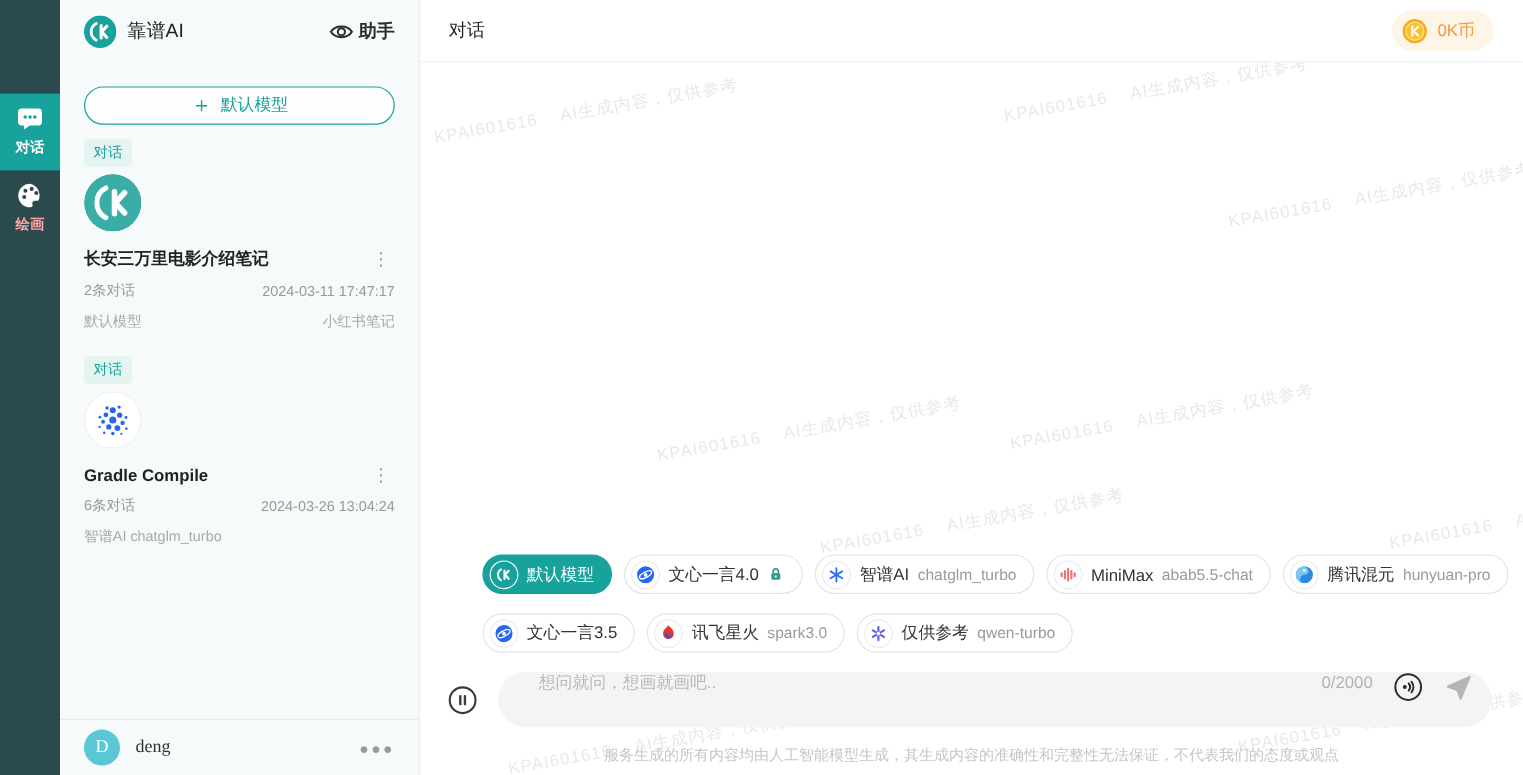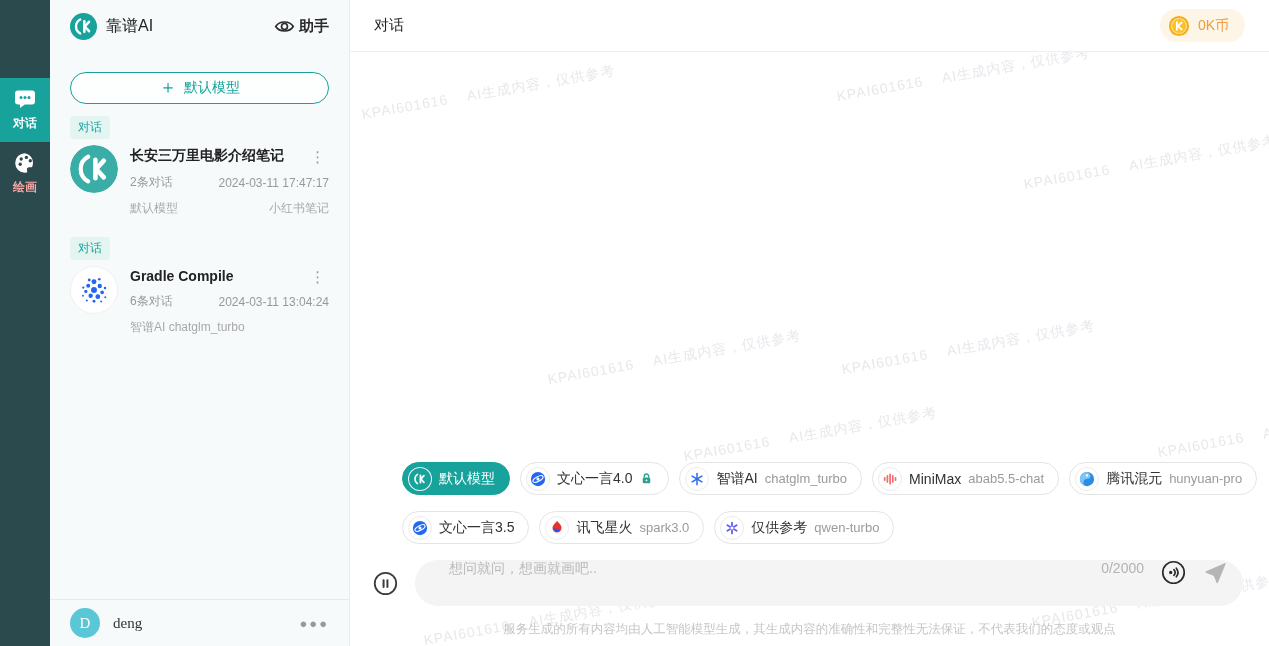--- a/index.html
+++ b/index.html
@@ -19,21 +19,21 @@
   .sidebar { width:300px; background:#f6fafa; border-right:1px solid #ececec; display:flex; flex-direction:column; flex-shrink:0; }
   .sb-header { height:52px; display:flex; align-items:center; padding:0 20px; }
   .sb-logo { width:27px; height:27px; flex-shrink:0; }
   .sb-title { font-size:16px; color:#222; margin-left:9px; font-weight:500; }
   .assistant { margin-left:auto; display:flex; align-items:center; gap:4px; font-size:15px; color:#2b2b2b; cursor:pointer;font-weight:bold; }
   .assistant svg { width:21px; height:21px; }
   .new-chat { margin:20px 20px 0; height:32px; border:1px solid #17a29b; border-radius:17px; background:#fdfefe; color:#17a29b; font-size:14px; display:flex; align-items:center; justify-content:center; gap:7px; cursor:pointer; font-family:inherit; }
   .new-chat .plus { font-size:18px; font-weight:400; line-height:1; margin-top:-2px; }
   .chat-list { padding:0 20px; margin-top:2px; flex:1; overflow:hidden; }
   .tag { display:inline-block; margin-top:10px; font-size:12px; color:#17a29b; background:#e3f4f1; border-radius:4px; padding:3px 8px; }
-  .chat-card { display:flex; gap:12px; padding:6px 0 10px; cursor:pointer; }
+  .chat-card { display:flex; gap:12px; padding:6px 0 10px; cursor:pointer;flex-direction:column; }
   .avatar { width:48px; height:48px; border-radius:50%; flex-shrink:0; overflow:hidden; }
   .avatar-zhipu { background:#fff; border:1px solid #f0f0f0; }
   .chat-info { flex:1; min-width:0; padding-top:2px; }
   .ci-row { display:flex; justify-content:space-between; align-items:center; }
   .ci-title { font-size:14px; font-weight:700; color:#222; white-space:nowrap; }
   .ci-menu { color:#999; font-size:15px; line-height:1; cursor:pointer; padding:0 4px; }
   .ci-meta { margin-top:9px; font-size:12px; color:#999; }
   .ci-sub { margin-top:9px; font-size:12px; color:#a9a9a9; }
   .sb-footer { border-top:1px solid #e9e9e9; height:47px; display:flex; align-items:center; padding:0 20px; gap:13px; }
   .user-avatar { width:30px; height:30px; border-radius:50%; background:#59c7d6; color:#fff; display:flex; align-items:center; justify-content:center; font-size:15px; font-family:"Liberation Serif", serif; }
@@ -174,21 +174,21 @@
               </g>
             </svg>
         </div>
         <div class="chat-info">
           <div class="ci-row">
             <span class="ci-title">Gradle Compile</span>
             <span class="ci-menu">⋮</span>
           </div>
           <div class="ci-row ci-meta">
             <span>6条对话</span>
-            <span>2024-03-11 13:04:24</span>
+            <span>2024-03-26 13:04:24</span>
           </div>
           <div class="ci-row ci-sub">
             <span>智谱AI chatglm_turbo</span>
           </div>
         </div>
       </div>
     </div>
 
     <div class="sb-footer">
       <span class="user-avatar">D</span>

